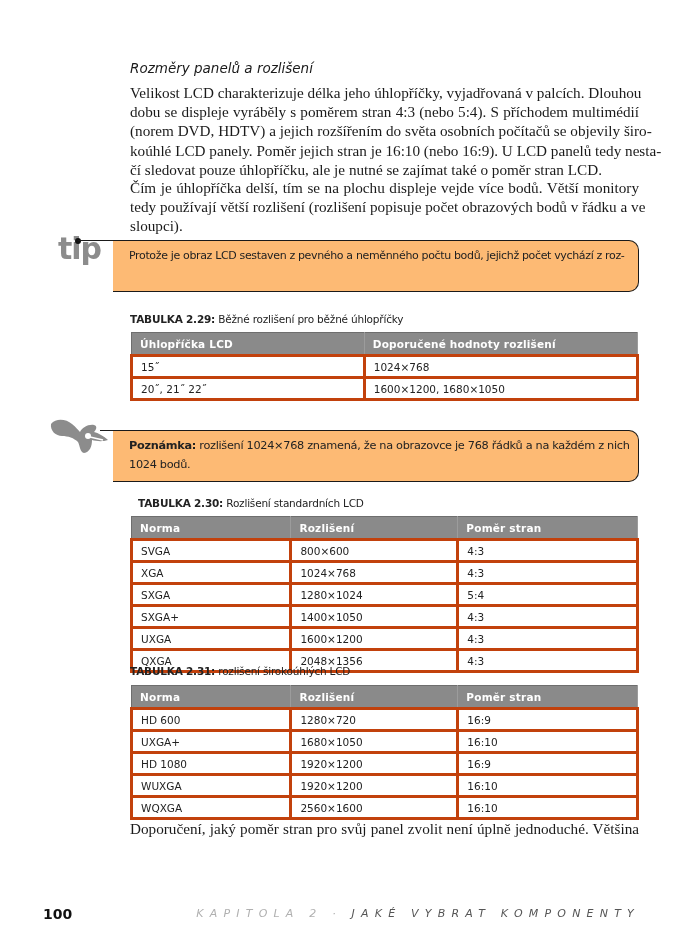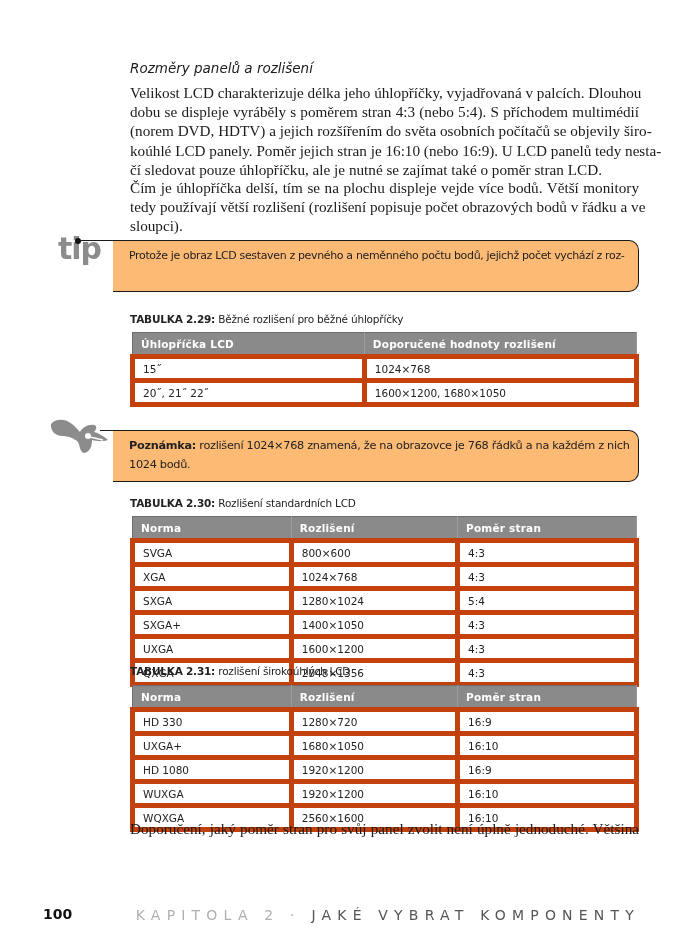--- a/index.html
+++ b/index.html
@@ -13,24 +13,24 @@
     .callout { left:113px; width:525px; border:1.4px solid #1a1a1a; border-left:none; border-radius:0 10px 10px 0; background:#fdba74; }
     .callout-text { font-family:"DejaVu Sans", sans-serif; font-size:11px; line-height:19px; color:#222; padding:5px 0 5px 16px; letter-spacing:-0.35px; }
     .callout-text span.line { display:block; white-space:nowrap; }
     .tip-dot { width:6px; height:6px; border-radius:50%; background:#111; }
 
     .caption { left:130px; font-family:"DejaVu Sans", sans-serif; font-size:10.5px; color:#222; letter-spacing:-0.2px; }
     .caption b { font-weight:bold; }
 
     table.dt { position:absolute; left:130px; width:509px; border-collapse:collapse; font-family:"DejaVu Sans", sans-serif; font-size:10.5px; color:#222; }
     table.dt th { background:#8a8a8a; color:#ffffff; font-weight:bold; text-align:left; padding:0 8px; height:21px; border:1px solid #6e6e6e; border-right:1px solid #9c9c9c; letter-spacing:0.2px; }
-    table.dt td { padding:0 8px; height:19px; border:5px solid #c2410c; text-align:left; }
+    table.dt td { padding:0 8px; height:19px; border:3px solid #c2410c; text-align:left; }
 
     .footer-num { left:43px; top:906px; font-family:"DejaVu Sans", sans-serif; font-weight:bold; font-size:14px; color:#111; }
-    .footer-chapter { right:60px; top:907px; font-family:"DejaVu Sans", sans-serif; font-size:14px; letter-spacing:6.2px; color:#b0b0b0; white-space:nowrap; }
+    .footer-chapter { right:60px; top:907px; font-family:"DejaVu Sans", sans-serif; font-size:11px; letter-spacing:6.2px; color:#b0b0b0; white-space:nowrap;font-style:italic; }
     .footer-chapter .strong { color:#555; }
   </style>
 </head>
 <body>
 
 <div class="abs heading">Rozměry panelů a rozlišení</div>
 
 <div class="abs para" style="top:83px;">
   <span class="line">Velikost LCD charakterizuje délka jeho úhlopříčky, vyjadřovaná v palcích. Dlouhou</span>
   <span class="line">dobu se displeje vyráběly s poměrem stran 4:3 (nebo 5:4). S příchodem multimédií</span>
@@ -86,21 +86,21 @@
   <path d="M42 21 L 55 24" stroke="#ffffff" stroke-width="1.4" fill="none"></path>
 </svg>
 <div class="abs" style="left:100px; top:430px; width:14px; border-top:1.4px solid #1a1a1a;"></div>
 <div class="abs callout" style="top:430px; height:50px;">
   <div class="callout-text" style="font-size:11.3px; letter-spacing:-0.3px;">
     <span class="line"><b>Poznámka:</b><span> rozlišení 1024×768 znamená, že na obrazovce je 768 řádků a na každém z nich</span></span>
     <span class="line">1024 bodů.</span>
   </div>
 </div>
 
-<div class="abs caption" style="top:497px;">
+<div class="abs caption" style="top:497px;margin-left:8px;">
   <b>TABULKA 2.30:</b><span> Rozlišení standardních LCD</span>
 </div>
 <table class="dt" style="top:516px;">
   <colgroup>
       <col style="width:31.5%">
       <col style="width:33%">
       <col style="width:35.5%">
     </colgroup>
   <thead>
     <tr>
@@ -154,21 +154,21 @@
     </colgroup>
   <thead>
     <tr>
       <th>Norma</th>
       <th>Rozlišení</th>
       <th>Poměr stran</th>
     </tr>
   </thead>
   <tbody id="tbody-2-31">
       <tr>
-        <td>HD 330</td>
+        <td>HD 600</td>
         <td>1280×720</td>
         <td>16:9</td>
       </tr>
       <tr>
         <td>UXGA+</td>
         <td>1680×1050</td>
         <td>16:10</td>
       </tr>
       <tr>
         <td>HD 1080</td>

